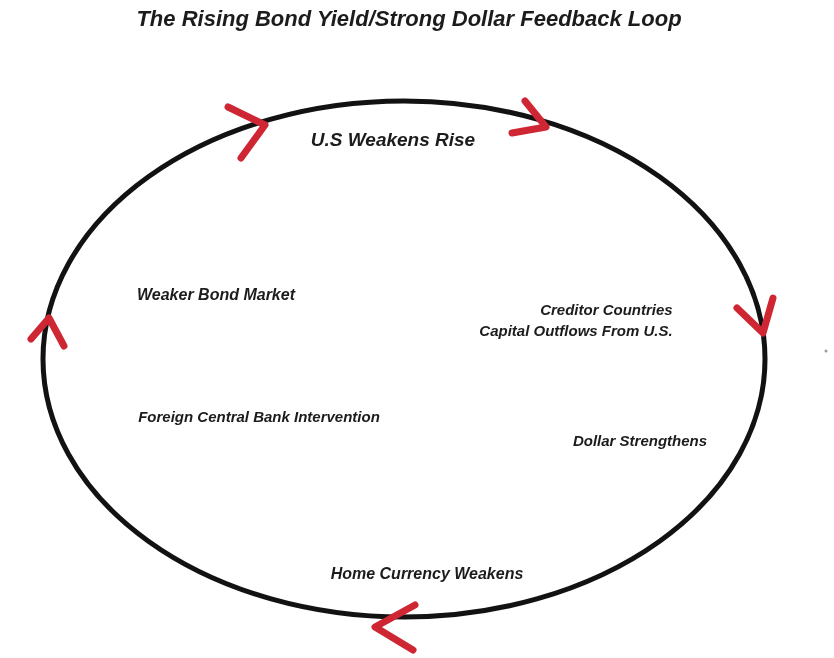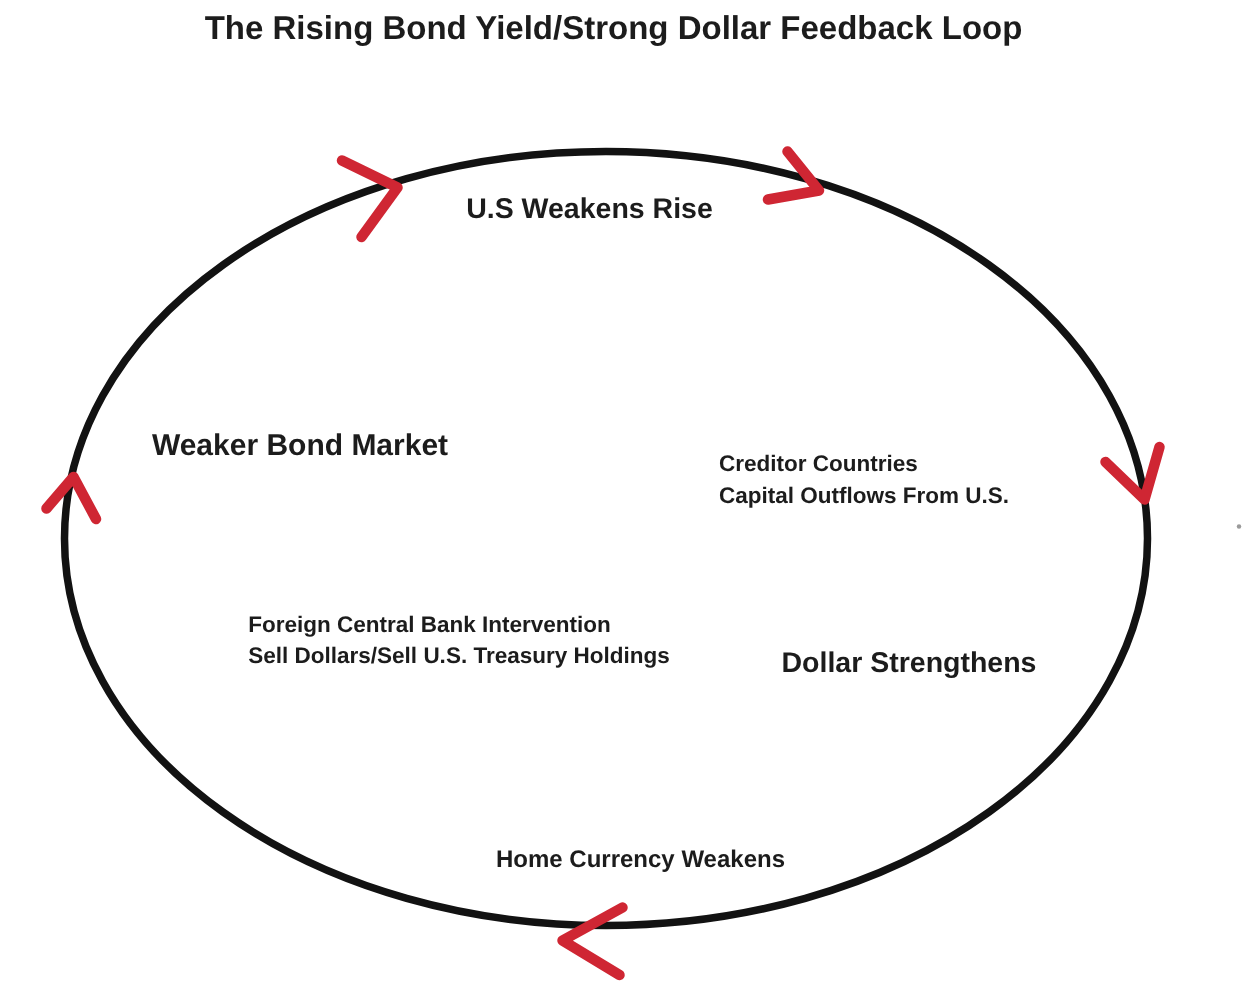--- a/index.html
+++ b/index.html
@@ -19,28 +19,29 @@
     position: absolute;
     left: 0;
     top: 0;
   }
   .lbl {
     position: absolute;
     transform: translateX(-50%);
     font-weight: bold;
     color: #1c1c1c;
     white-space: nowrap;
-    text-align: left;
+    text-align: right;
+    font-style: italic;
   }
   .title   { left: 409px; top: 6px;   font-size: 22px; }
   .usyield { left: 393px; top: 129px; font-size: 19px; }
-  .weaker  { left: 200px; top: 286px; font-size: 20px; }
+  .weaker  { left: 216px; top: 286px; font-size: 16px; }
   .capital { left: 576px; top: 299px; font-size: 15px; line-height: 21px; }
-  .foreign { left: 259px; top: 406px; font-size: 15px; line-height: 21px; margin-left: 47px; }
-  .dollar  { left: 606px; top: 432px; font-size: 19px; }
+  .foreign { left: 259px; top: 406px; font-size: 15px; line-height: 21px; }
+  .dollar  { left: 640px; top: 432px; font-size: 15px; }
   .home    { left: 407px; top: 565px; font-size: 16px; padding-left: 40px; }
   .loop-ellipse {
     fill: none;
     stroke-width: 5;
   }
   .arrow {
     fill: none;
     stroke-width: 7;
     stroke-linecap: round;
     stroke-linejoin: round;
@@ -73,20 +74,19 @@
 
   <div class="lbl weaker">Weaker Bond Market</div>
 
   <div class="lbl capital">
     <div>Creditor Countries</div>
     <div>Capital Outflows From U.S.</div>
   </div>
 
   <div class="lbl foreign">
     <div>Foreign Central Bank Intervention</div>
-    <div>Sell Dollars/Sell U.S. Treasury Holdings</div>
   </div>
 
   <div class="lbl dollar">Dollar Strengthens</div>
 
   <div class="lbl home">Home Currency Weakens</div>
 
 </div>
 
 </body></html>

